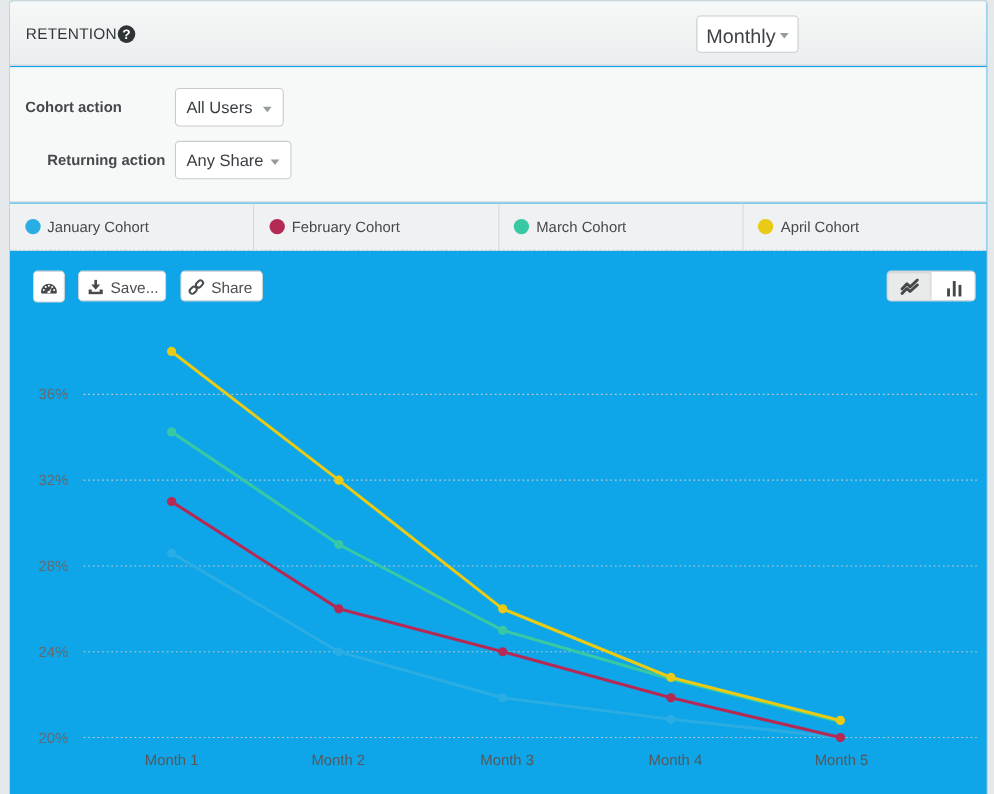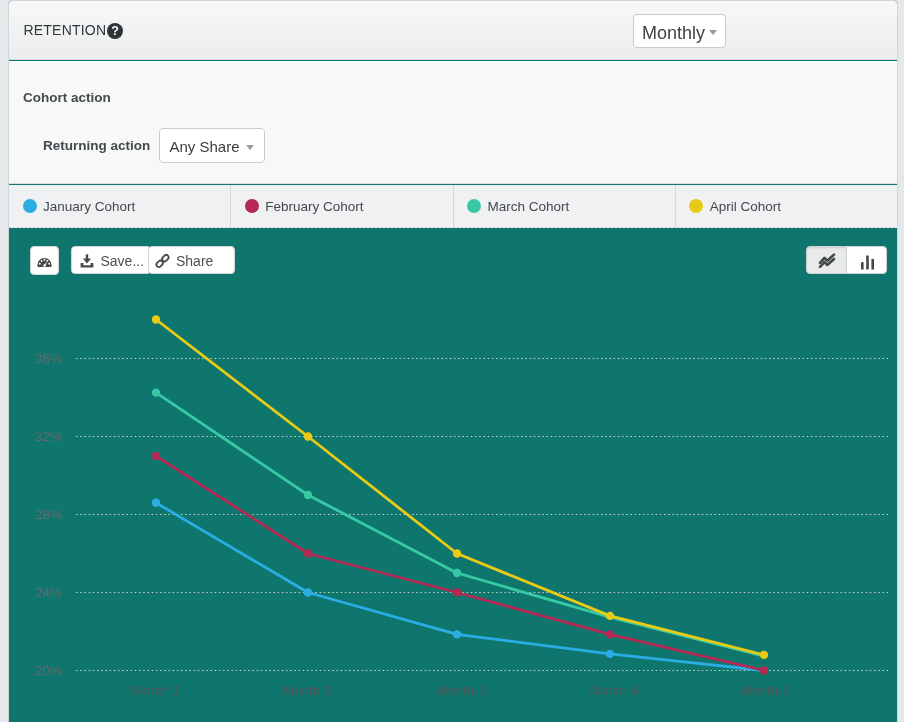--- a/index.html
+++ b/index.html
@@ -1,19 +1,19 @@
 <!DOCTYPE html>
 <html><head>
 <meta charset="utf-8">
 <style>
   * { margin:0; padding:0; box-sizing:border-box; }
   html,body { width:904px; height:722px; background:#e6e9eb; font-family:"Liberation Sans",sans-serif; overflow:hidden; }
   #stage { position:absolute; left:0; top:0; width:904px; height:722px; }
   #card { position:absolute; left:8px; top:0; width:890px; height:722px;
-          background:#0f766e; border:1px solid #d2d5d6; border-bottom:none;
+          background:#0ea5e9; border:1px solid #d2d5d6; border-bottom:none;
           border-radius:4px 4px 0 0; overflow:hidden; }
   
   #hdr { position:absolute; left:0; top:0; width:888px; height:59px;
          background:linear-gradient(180deg,#f7f8f8 0%,#ebedee 100%);
          border-bottom:1px solid #d5d7d8; }
   #hdr-title { position:absolute; left:14.5px; top:21px; font-size:14px; letter-spacing:0.2px;
                color:#32373b; font-weight:400; }
   #help { position:absolute; left:98px; top:22px; width:16px; height:16px; border-radius:50%;
           background:#2f3437; color:#fff; font-size:12.5px; font-weight:700;
           text-align:center; line-height:16.5px; }
@@ -42,21 +42,21 @@
             background:repeating-linear-gradient(90deg,#c9ced1 0px,#c9ced1 2px,transparent 2px,transparent 4px); }
   .lcell { flex:1 1 0; position:relative; border-left:1px solid #d6d9da; }
   .lcell:first-child { border-left:none; }
   .ldot { position:absolute; left:13.5px; top:13.5px; width:14px; height:14px; border-radius:50%; }
   .ltxt { position:absolute; left:34px; top:13.5px; font-size:13.5px; color:#45484c; }
   
   .tbtn { position:absolute; top:244.5px; height:28px; background:#fff;
           border:1px solid #d3d6d8; border-radius:4px; color:#4b4f53; font-size:14px; }
   #btn-gauge { left:21px; width:29px; height:29px; }
   #btn-save  { left:62px; width:80px; }
-  #btn-share { left:139px; width:87px; }
+  #btn-share { left:155px; width:75px; }
   .tbtn svg { position:absolute; }
   .tbtn .lbl { position:absolute; top:6px; }
   
   #toggle { position:absolute; left:797px; top:244.5px; width:81px; height:28px;
             border:1px solid #cfd3d5; border-radius:4px; background:#fff; }
   #tog-left { position:absolute; left:0; top:0; width:40px; height:26px;
               background:#e9eaea; border-right:1px solid #cfd3d5; border-radius:3px 0 0 3px;
               box-shadow:inset 0 1px 2px rgba(0,0,0,0.12); }
   #chartsvg { position:absolute; left:0; top:0; }
 </style>
@@ -67,20 +67,24 @@
     <div id="hdr">
       <div id="hdr-title">RETENTION</div>
       <div id="help">?</div>
       <div class="ddbtn" id="dd-monthly">
           <span class="lbl">Monthly</span>
           <span class="caret"></span>
         </div>
     </div>
     <div id="actions">
       <div class="alabel" style="top:29px;">Cohort action</div>
+      <div class="adrop" style="top:19px; width:99px;">
+          <span class="lbl">All Users</span>
+        <span class="caret" style="right:10.5px; top:16px;"></span>
+        </div>
       <div class="alabel" style="top:77px;padding-left:20px;">Returning action</div>
       <div class="adrop" style="top:67px; width:106px;">
           <span class="lbl">Any Share</span>
         <span class="caret" style="right:10px; top:16px;"></span>
         </div>
     </div>
     <div id="legend">
       <div class="lcell">
           <span class="ldot" style="background:#29ade3;"></span>
           <span class="ltxt">January Cohort</span>

